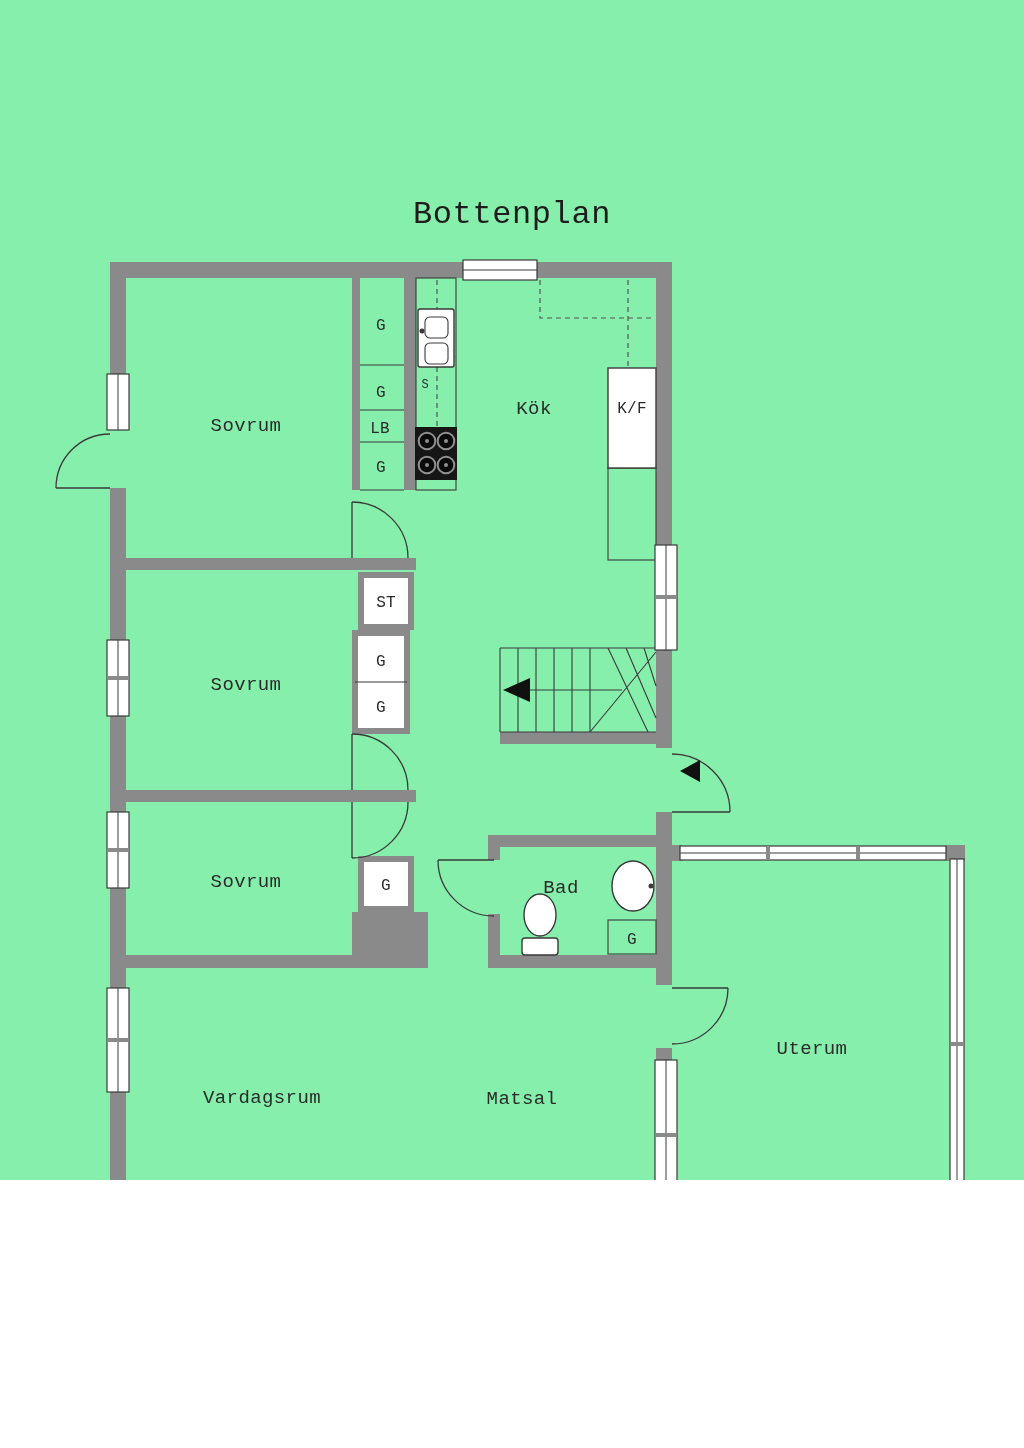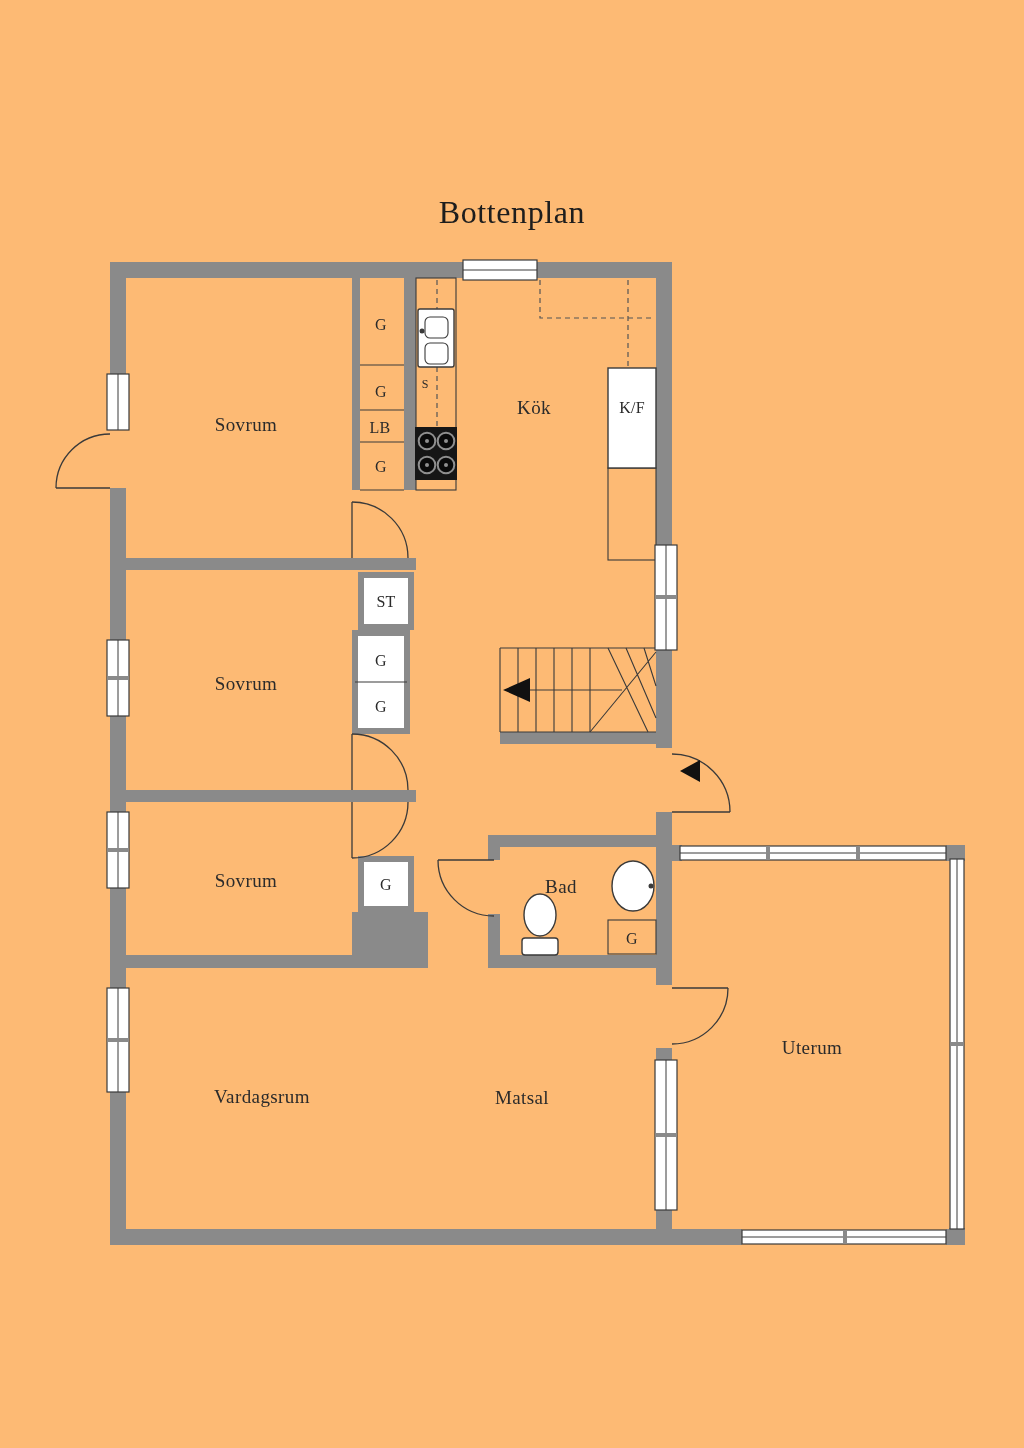--- a/index.html
+++ b/index.html
@@ -1,17 +1,17 @@
 <!DOCTYPE html>
 <html><head>
 <meta charset="utf-8">
 <style>
   html,body{margin:0;padding:0;background:#ffffff;}
-  .page{width:1024px;height:1448px;position:relative;background:#fdba74;
-        font-family:Liberation Serif, serif;}
+  .page{width:1024px;height:1180px;position:relative;background:#86efac;
+        font-family:Liberation Mono, monospace;}
   svg{display:block;}
   .wall{fill:#8a8a8a;}
   .thin{stroke:#3a3a3a;stroke-width:1.1;fill:none;}
   .fixture{stroke:#3a3a3a;stroke-width:1.4;fill:#ffffff;}
   .door{stroke:#3a3a3a;stroke-width:1.3;fill:none;}
   .dashed{stroke:#555555;stroke-width:1.2;fill:none;stroke-dasharray:5 4;}
   .win{fill:#ffffff;stroke:#3a3a3a;stroke-width:1.2;}
   .winline{stroke:#3a3a3a;stroke-width:1;}
   .mullion{fill:#8a8a8a;}
   .closet{fill:#ffffff;stroke:#8a8a8a;stroke-width:6;}

